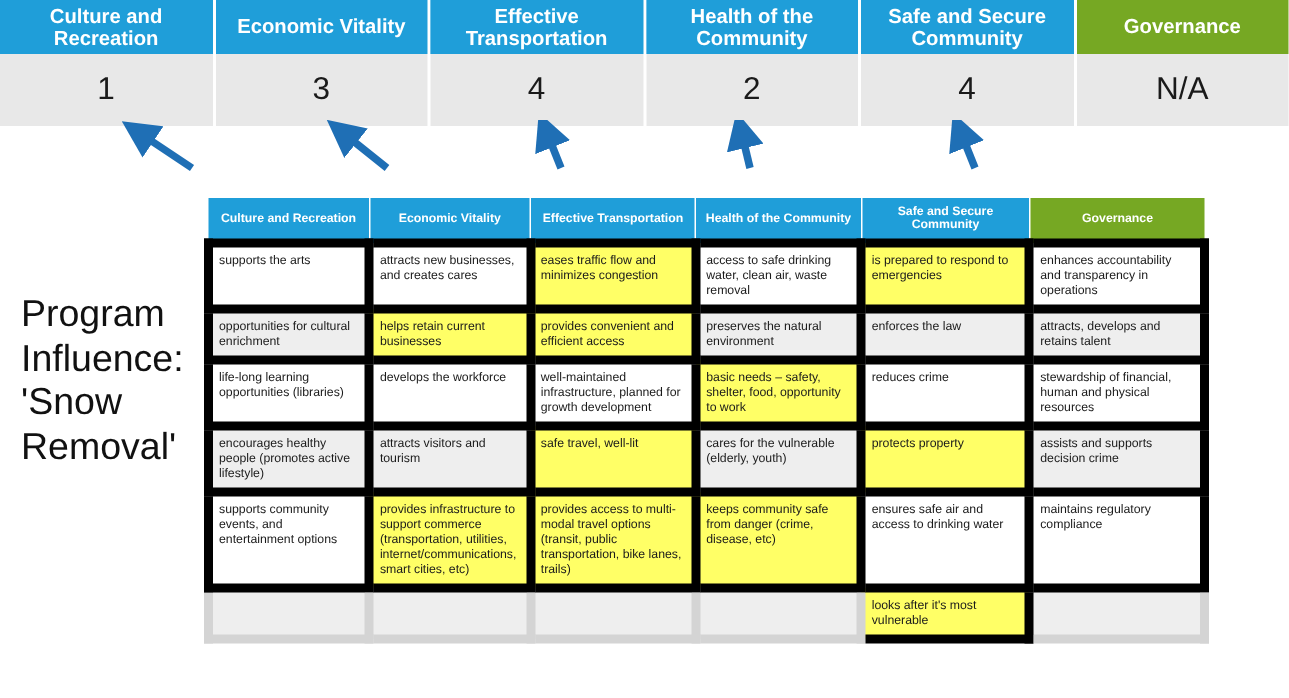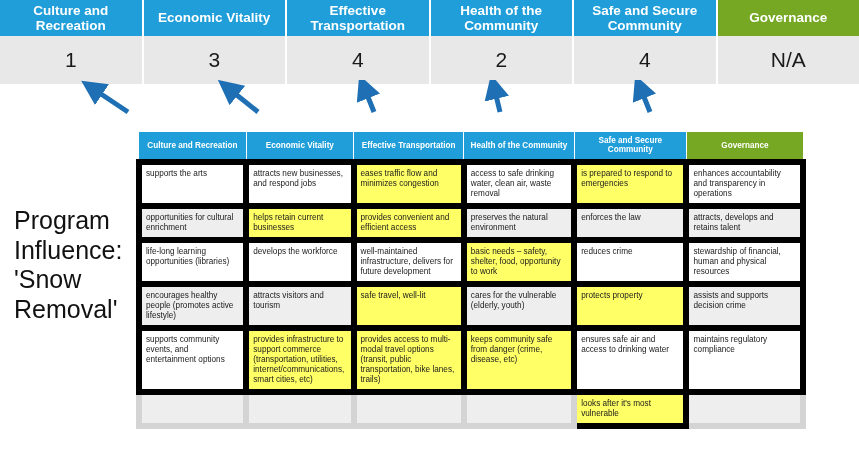--- a/index.html
+++ b/index.html
@@ -74,21 +74,21 @@
     top: 80px;
     width: 859px;
     height: 56px;
     pointer-events: none;
   }
 
   
   #program-influence-label {
     position: absolute;
     left: 14px;
-    top: 206px;
+    top: 195px;
     width: 120px;
     font-size: 25px;
     color: #111111;
     line-height: 1.18;
     text-align: left;
   }
 
   
   #matrix-wrap {
     position: absolute;
@@ -192,38 +192,38 @@
           <th>Economic Vitality</th>
           <th>Effective Transportation</th>
           <th>Health of the Community</th>
           <th>Safe and Secure Community</th>
           <th class="gov">Governance</th>
         </tr>
     </thead>
     <tbody>
         <tr>
           <td>supports the arts</td>
-          <td>attracts new businesses, and respond jobs</td>
+          <td>attracts new businesses, and creates cares</td>
           <td class="hl">eases traffic flow and minimizes congestion</td>
           <td>access to safe drinking water, clean air, waste removal</td>
           <td class="hl">is prepared to respond to emergencies</td>
           <td>enhances accountability and transparency in operations</td>
         </tr>
         <tr class="alt">
           <td>opportunities for cultural enrichment</td>
           <td class="hl">helps retain current businesses</td>
           <td class="hl">provides convenient and efficient access</td>
           <td>preserves the natural environment</td>
           <td>enforces the law</td>
           <td>attracts, develops and retains talent</td>
         </tr>
         <tr>
           <td>life-long learning opportunities (libraries)</td>
           <td>develops the workforce</td>
-          <td>well-maintained infrastructure, delivers for future development</td>
+          <td>well-maintained infrastructure, planned for growth development</td>
           <td class="hl">basic needs – safety, shelter, food, opportunity to work</td>
           <td>reduces crime</td>
           <td>stewardship of financial, human and physical resources</td>
         </tr>
         <tr class="alt">
           <td>encourages healthy people (promotes active lifestyle)</td>
           <td>attracts visitors and tourism</td>
           <td class="hl">safe travel, well-lit</td>
           <td>cares for the vulnerable (elderly, youth)</td>
           <td class="hl">protects property</td>

